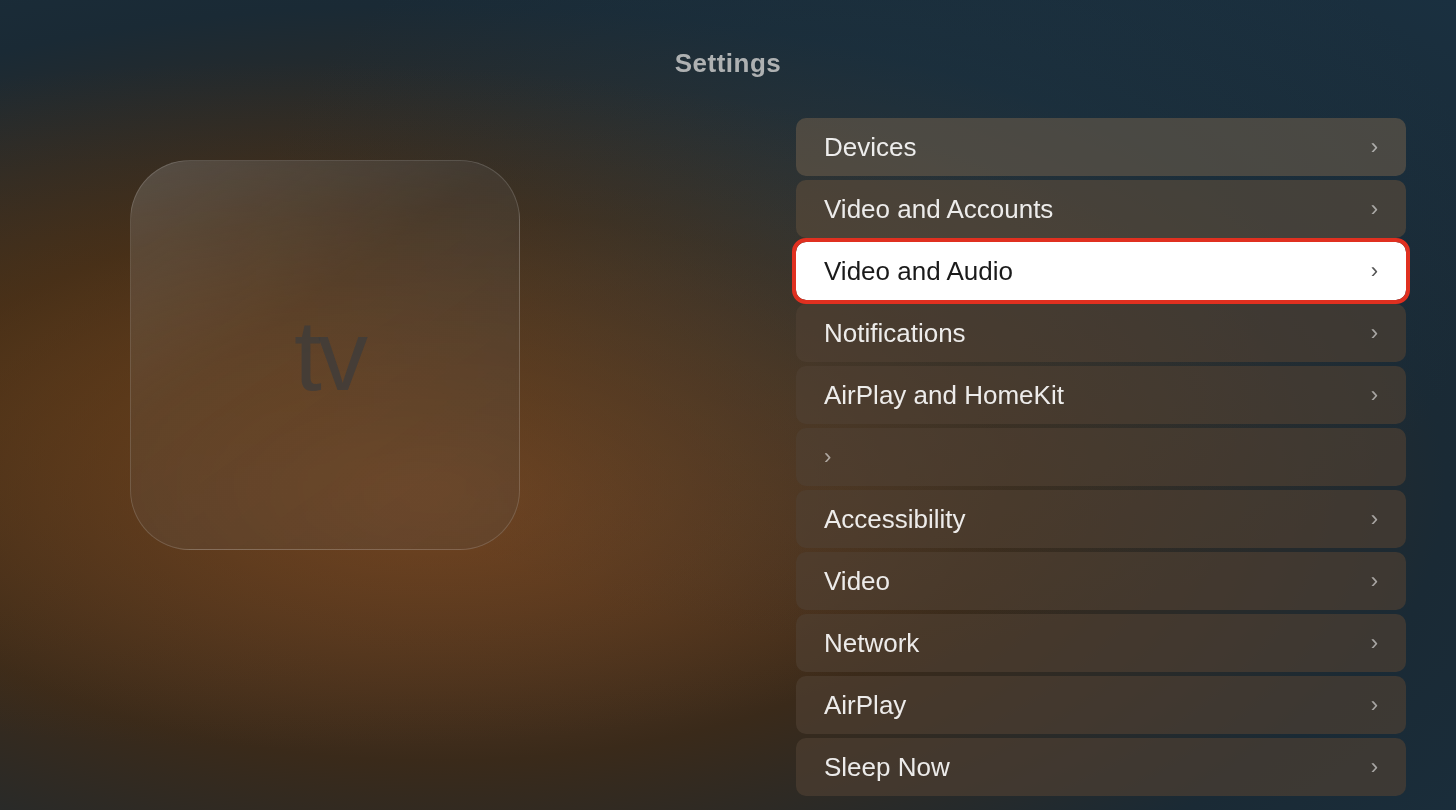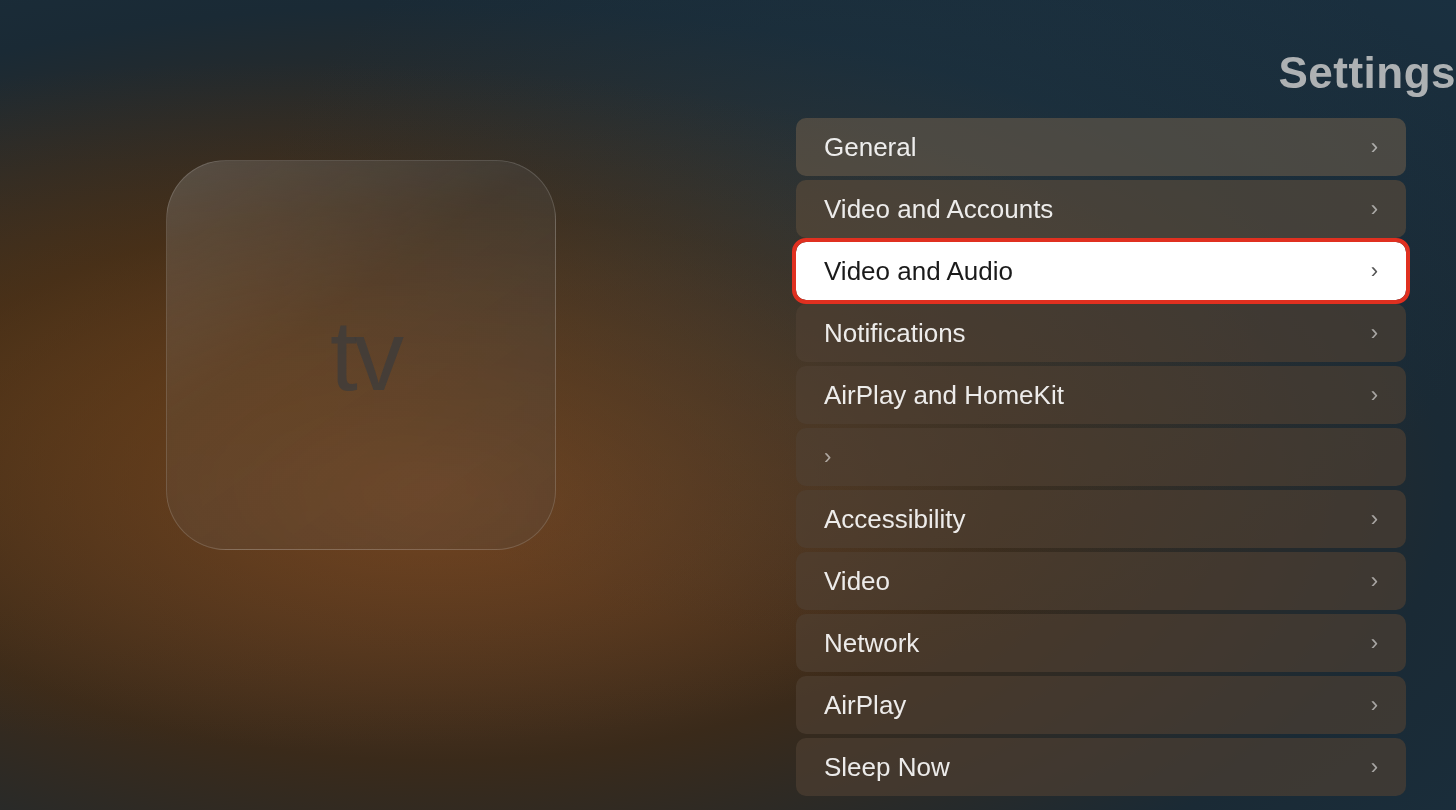--- a/index.html
+++ b/index.html
@@ -23,22 +23,22 @@
       inset: 0;
       background: radial-gradient(ellipse at 20% 50%, rgba(100, 60, 20, 0.6) 0%, transparent 60%),
                   radial-gradient(ellipse at 60% 30%, rgba(30, 60, 80, 0.5) 0%, transparent 50%);
     }
 
     .page-title {
       position: absolute;
       top: 48px;
       left: 0;
       right: 0;
-      text-align: right;
-      font-size: 44px;
+      text-align: center;
+      font-size: 26px;
       font-weight: 600;
       color: rgba(200, 200, 200, 0.85);
       letter-spacing: 0.5px;
     }
 
     
     .device-container {
       position: absolute;
       left: 130px;
       top: 160px;
@@ -51,21 +51,20 @@
       height: 390px;
       border-radius: 60px;
       background: linear-gradient(145deg, rgba(180,180,180,0.25) 0%, rgba(120,120,120,0.15) 40%, rgba(80,80,80,0.2) 100%);
       border: 1px solid rgba(255,255,255,0.15);
       display: flex;
       align-items: center;
       justify-content: center;
       flex-direction: row;
       gap: 12px;
       backdrop-filter: blur(2px);
-      margin-left: 36px;
     }
 
     .apple-logo {
       font-size: 72px;
       color: rgba(60, 60, 60, 0.75);
       line-height: 1;
       margin-bottom: 8px;
     }
 
     .tv-text {
@@ -161,21 +160,21 @@
   <div class="device-box">
     <div class="device-inner">
       <span class="apple-logo"></span>
       <span class="tv-text">tv</span>
     </div>
   </div>
 </div>
 
 <nav class="settings-menu">
 <div class="menu-item menu-item-light">
-      <span class="menu-item-label">General</span>
+      <span class="menu-item-label">Devices</span>
       <span class="chevron">›</span>
     </div>
     <div class="menu-item menu-item-normal">
       <span class="menu-item-label">Video and Accounts</span>
       <span class="chevron">›</span>
     </div>
     <div class="menu-item menu-item-selected">
       <span class="menu-item-label">Video and Audio</span>
       <span class="chevron">›</span>
     </div>

